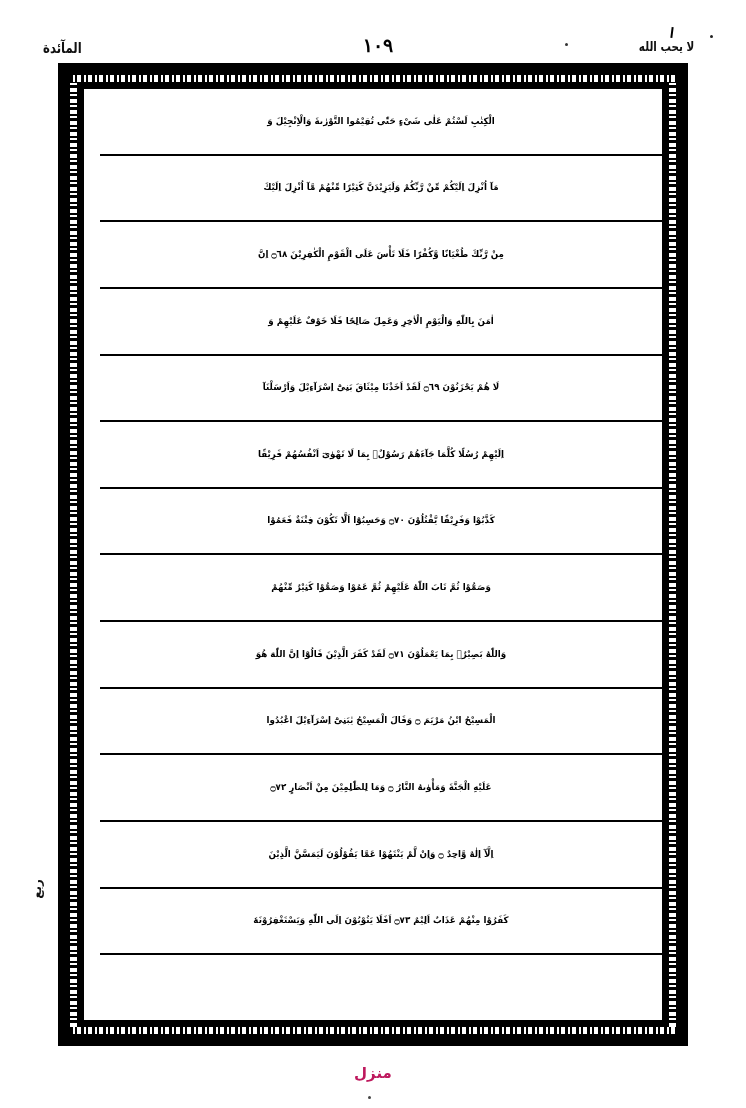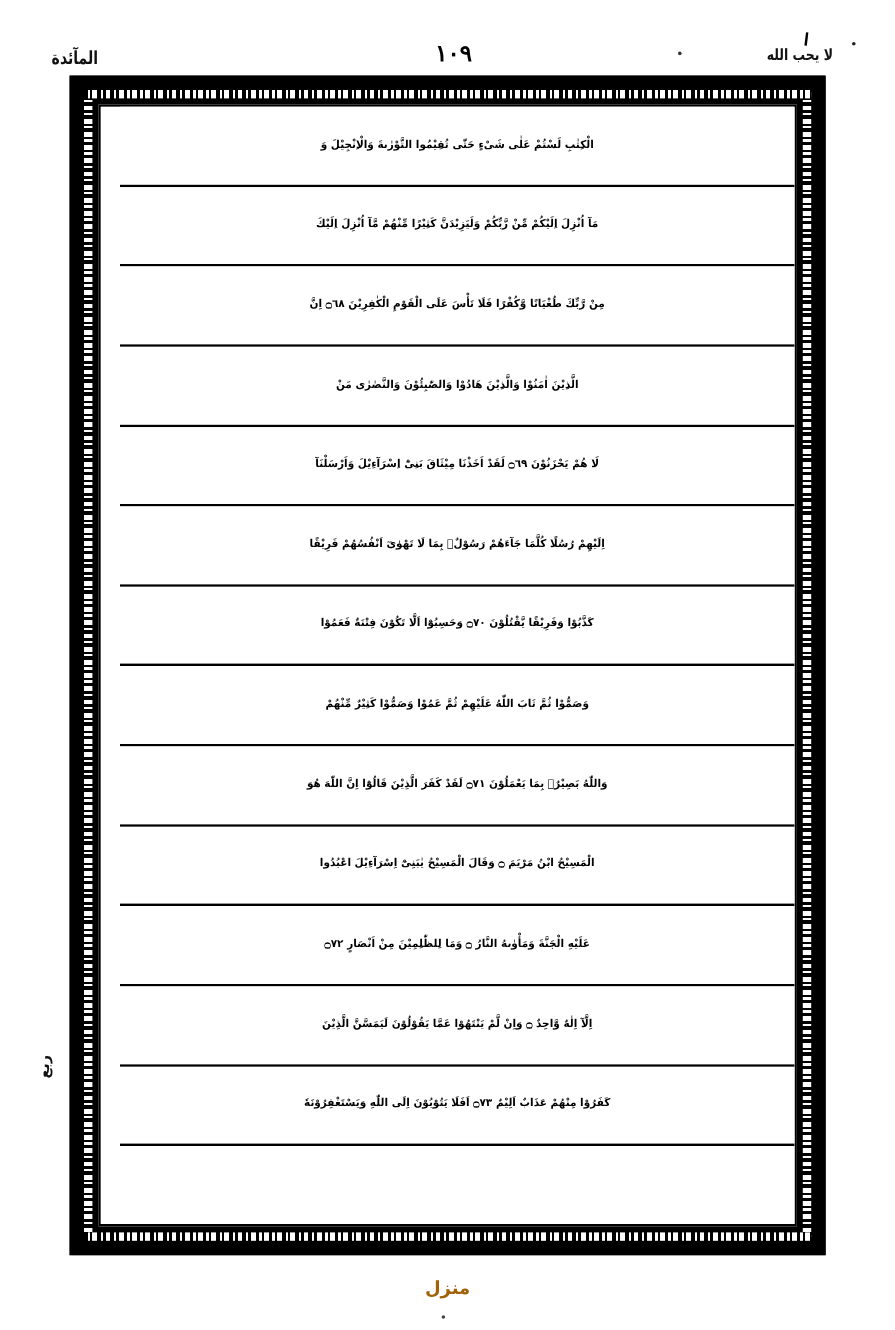--- a/index.html
+++ b/index.html
@@ -201,21 +201,21 @@
   .footer {
     position: absolute;
     left: 0;
     right: 0;
     top: 1063px;
     text-align: center;
   }
   .footer span {
     font-size: 15px;
     font-weight: 700;
-    color: #a16207;
+    color: #be185d;
     font-family: "DejaVu Sans", sans-serif;
   }
   .footer-dot {
     position: absolute;
     left: 368px;
     top: 1096px;
     width: 3px;
     height: 3px;
     background: #444;
     border-radius: 50%;
@@ -250,21 +250,21 @@
           <div class="ayah-line">
             <span class="ayah-text" style="font-size: 9px;">الْكِتٰبِ لَسْتُمْ عَلٰى شَىْءٍ حَتّٰى تُقِيْمُوا التَّوْرٰىةَ وَالْاِنْجِيْلَ وَ</span>
           </div>
           <div class="ayah-line">
             <span class="ayah-text" style="font-size: 9px;">مَآ اُنْزِلَ اِلَيْكُمْ مِّنْ رَّبِّكُمْ وَلَيَزِيْدَنَّ كَثِيْرًا مِّنْهُمْ مَّآ اُنْزِلَ اِلَيْكَ</span>
           </div>
           <div class="ayah-line">
             <span class="ayah-text" style="font-size: 9px;">مِنْ رَّبِّكَ طُغْيَانًا وَّكُفْرًا فَلَا تَأْسَ عَلَى الْقَوْمِ الْكٰفِرِيْنَ ۝٦٨ اِنَّ</span>
           </div>
           <div class="ayah-line">
-            <span class="ayah-text" style="font-size: 9px;">الَّذِيْنَ اٰمَنُوْا وَالَّذِيْنَ هَادُوْا وَالصّٰبِئُوْنَ وَالنَّصٰرٰى مَنْ</span>
+            <span class="ayah-text" style="font-size: 9px;">اٰمَنَ بِاللّٰهِ وَالْيَوْمِ الْاٰخِرِ وَعَمِلَ صَالِحًا فَلَا خَوْفٌ عَلَيْهِمْ وَ</span>
           </div>
           <div class="ayah-line">
             <span class="ayah-text" style="font-size: 9px;">لَا هُمْ يَحْزَنُوْنَ ۝٦٩ لَقَدْ اَخَذْنَا مِيْثَاقَ بَنِىْٓ اِسْرَآءِيْلَ وَاَرْسَلْنَآ</span>
           </div>
           <div class="ayah-line">
             <span class="ayah-text" style="font-size: 9px;">اِلَيْهِمْ رُسُلًا كُلَّمَا جَآءَهُمْ رَسُوْلٌۢ بِمَا لَا تَهْوٰىٓ اَنْفُسُهُمْ فَرِيْقًا</span>
           </div>
           <div class="ayah-line">
             <span class="ayah-text" style="font-size: 9px;">كَذَّبُوْا وَفَرِيْقًا يَّقْتُلُوْنَ ۝٧٠ وَحَسِبُوْٓا اَلَّا تَكُوْنَ فِتْنَةٌ فَعَمُوْا</span>
           </div>

